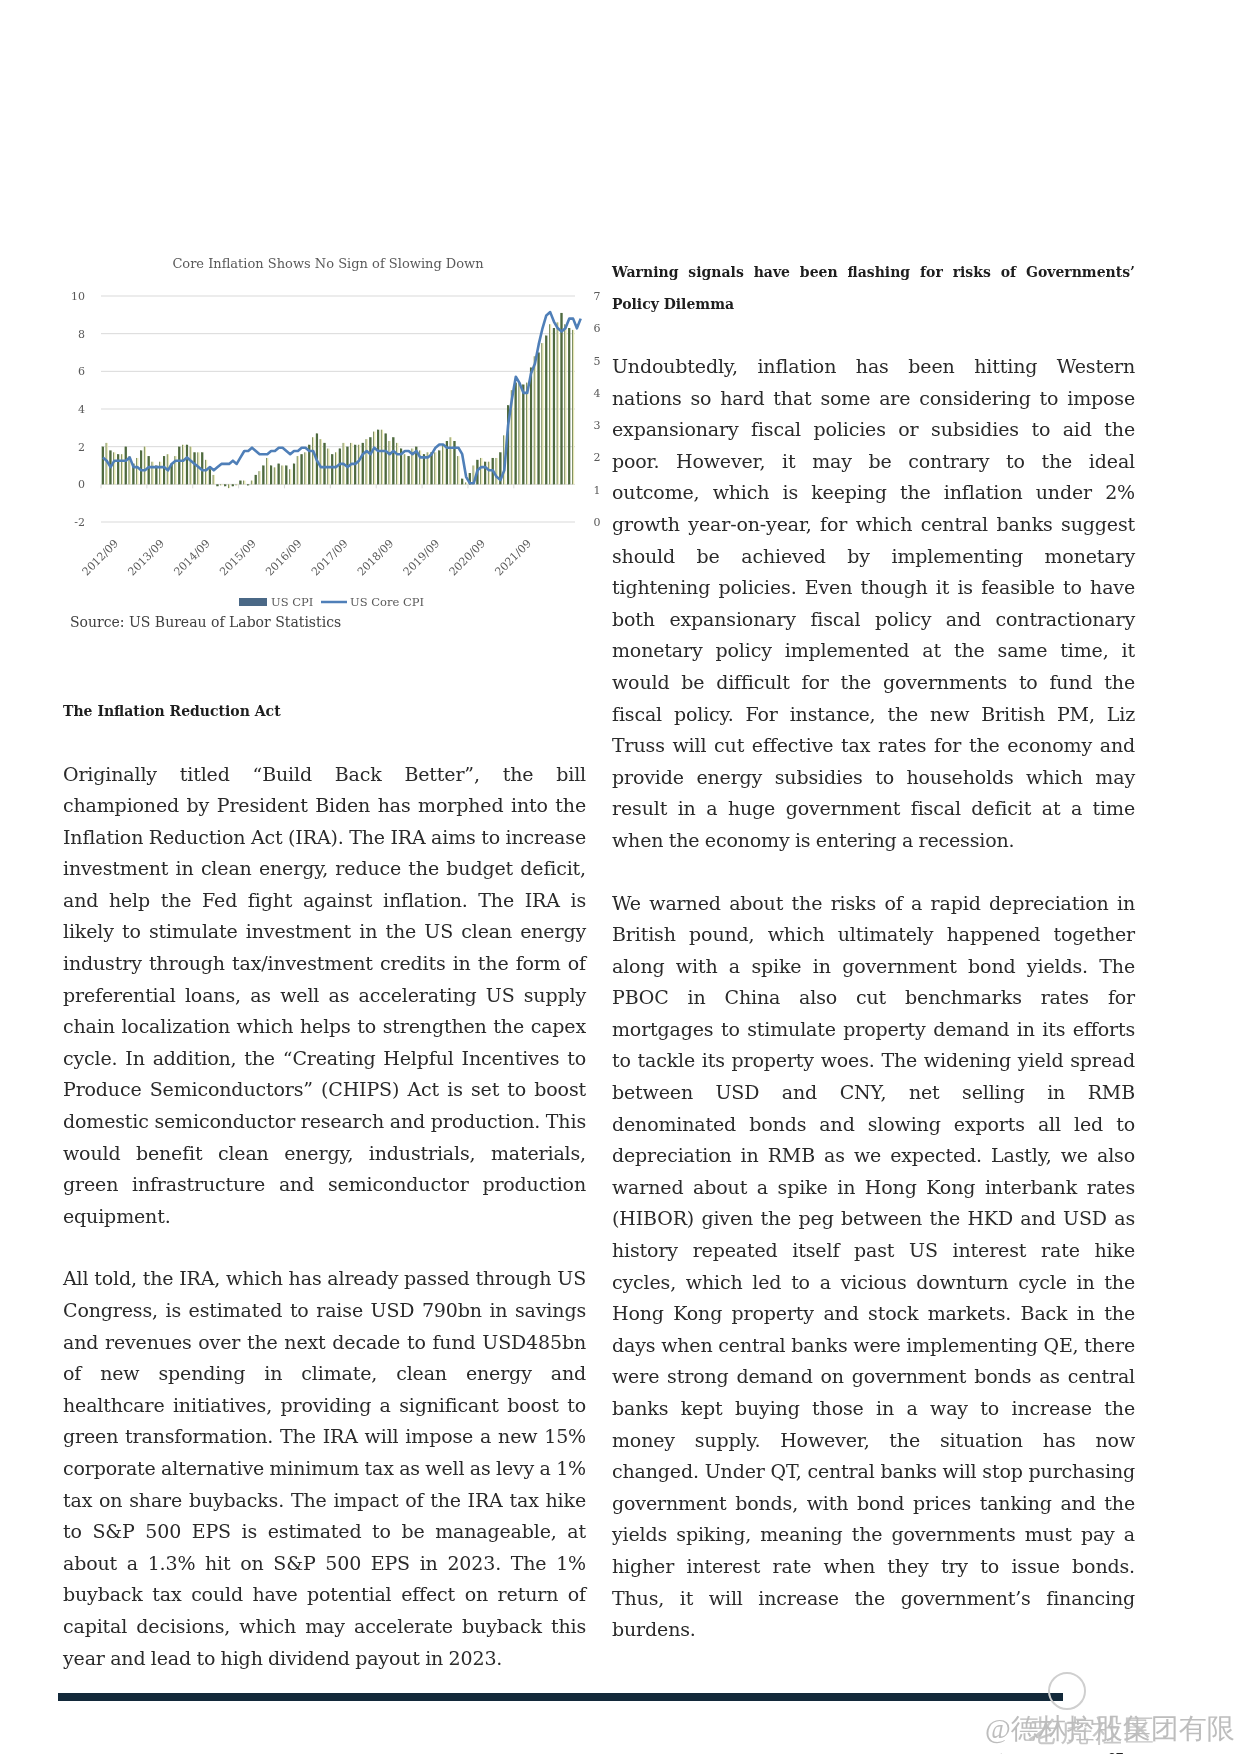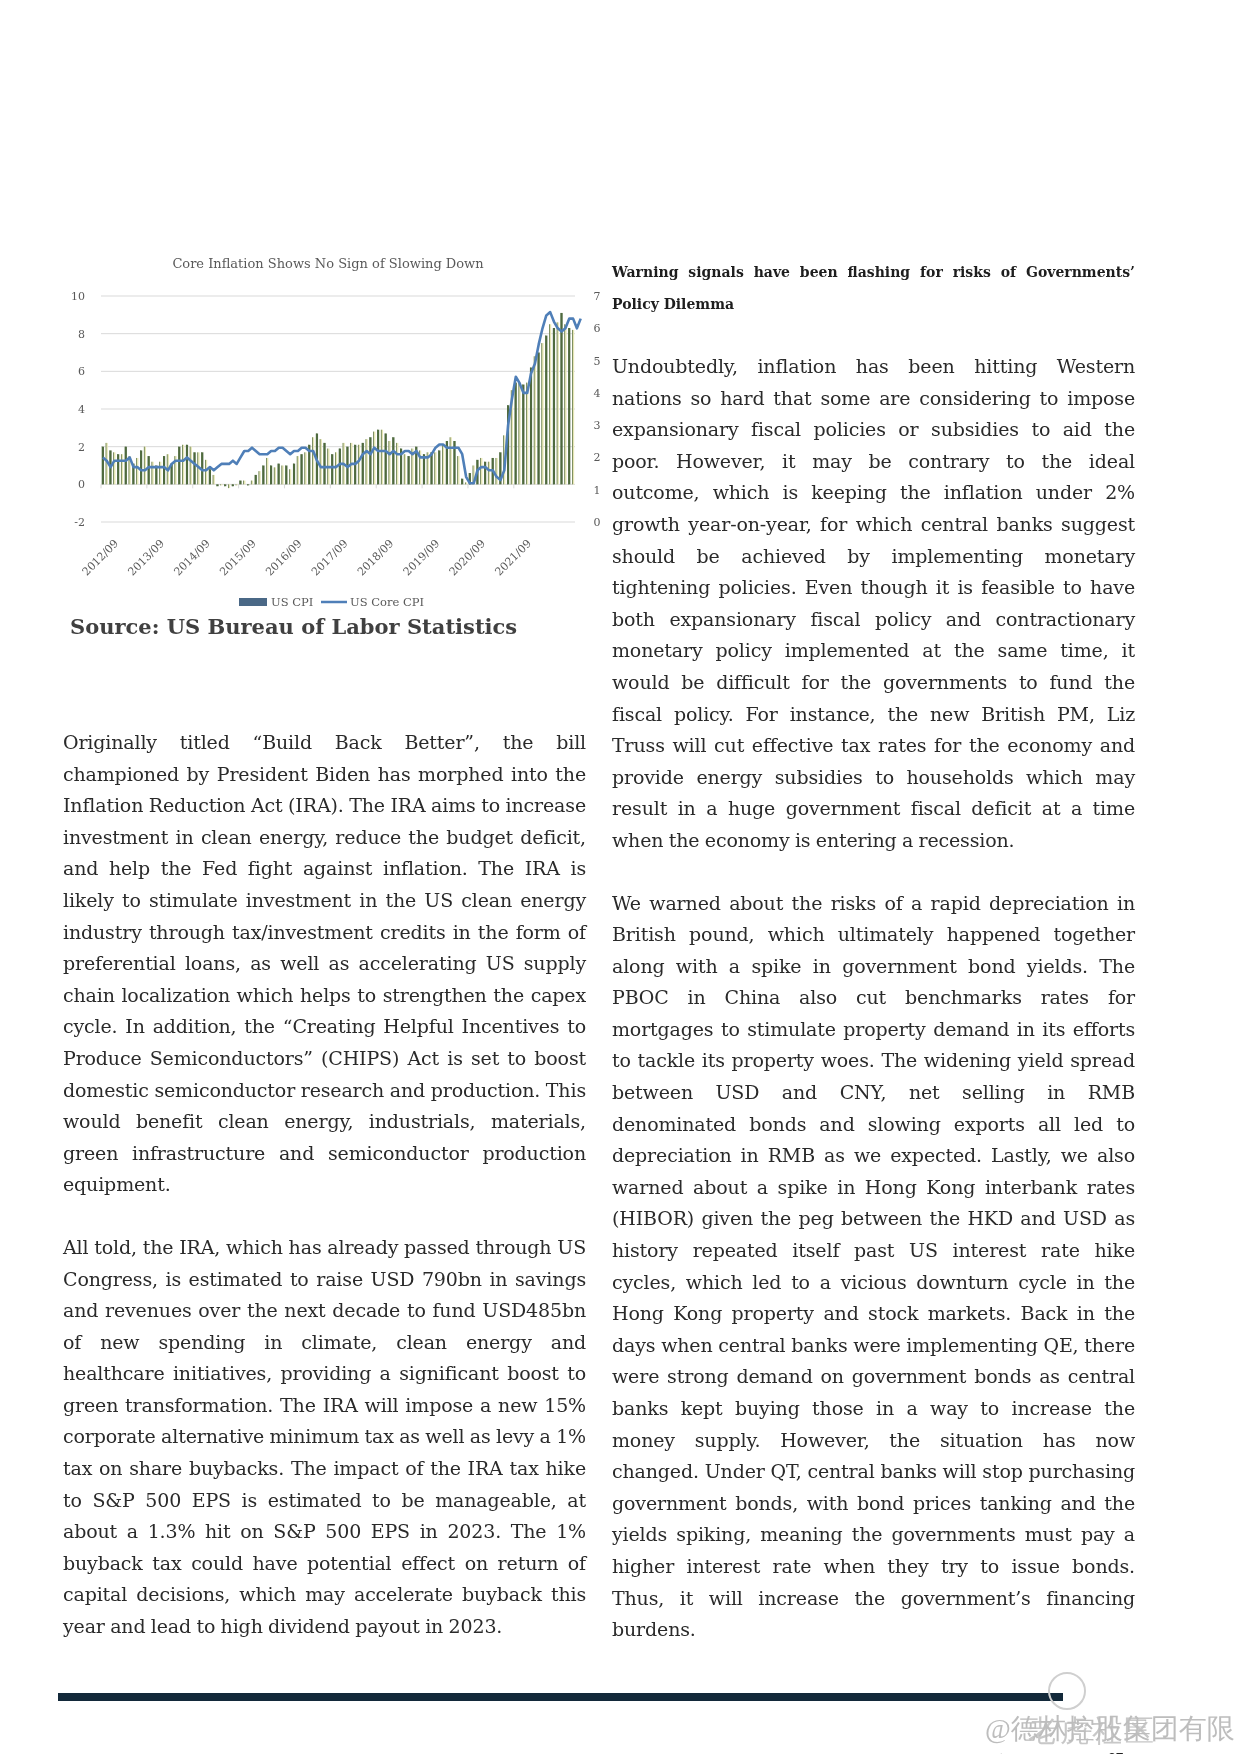--- a/index.html
+++ b/index.html
@@ -4,21 +4,21 @@
 <style>
   html, body { margin:0; padding:0; background:#ffffff; }
   body { width:1241px; height:1754px; position:relative; overflow:hidden; font-family:"DejaVu Serif","Liberation Serif",serif; color:#2a2a2a; }
   .col { position:absolute; width:523px; }
   .col-left { left:63px; }
   .col-right { left:612px; }
   .heading { font-weight:bold; font-size:14px; line-height:31.5px; color:#1e1e1e; margin:0; text-align:justify; text-align-last:left; }
   .para { font-size:19px; line-height:31.6px; margin:0; text-align:justify; text-align-last:left; letter-spacing:-0.15px; word-spacing:-0.5px; }
   .chart-wrap { position:absolute; left:63px; top:252px; width:560px; height:390px; }
   .chart-title { position:absolute; left:0; width:530px; top:4px; text-align:center; font-size:13px; color:#595959; }
-  .source { position:absolute; left:70px; top:614px; font-size:21px; color:#404040;font-weight:bold; }
+  .source { position:absolute; left:70px; top:614px; font-size:14px; color:#404040; }
   .footer-bar { position:absolute; left:58px; top:1693px; width:1005px; height:8px; background:#13293a; }
   .page-num { position:absolute; left:1108px; top:1706px; font-family:"Liberation Sans",sans-serif; font-size:14px; color:#222;margin-top:44px; }
   .wm1 { position:absolute; left:1048px; top:1670px; font-family:"DejaVu Sans",sans-serif; font-size:30px; color:#c8c8c8; letter-spacing:2px; }
   .wm-circle { position:absolute; left:1048px; top:1672px; width:34px; height:34px; border:2px solid #cfcfcf; border-radius:50%; }
   .wm2 { position:absolute; left:985px; top:1710px; font-family:Liberation Serif, serif; font-size:28px; color:#bdbdbd; }
   svg text { font-family:"DejaVu Serif","Liberation Serif",serif; }
 </style>
 </head>
 <body>
 
@@ -318,20 +318,21 @@
       <polyline points="39.9,175.4 43.7,178.7 47.6,185.1 51.4,178.7 55.2,178.7 59.0,178.7 62.8,178.7 66.7,175.4 70.5,185.1 74.3,185.1 78.1,188.3 82.0,188.3 85.8,185.1 89.6,185.1 93.4,185.1 97.3,185.1 101.1,185.1 104.9,188.3 108.7,181.9 112.5,178.7 116.4,178.7 120.2,178.7 124.0,175.4 127.8,178.7 131.7,181.9 135.5,185.1 139.3,188.3 143.1,188.3 146.9,185.1 150.8,188.3 154.6,185.1 158.4,181.9 162.2,181.9 166.1,181.9 169.9,178.7 173.7,181.9 177.5,175.4 181.3,169.0 185.2,169.0 189.0,165.7 192.8,169.0 196.6,172.2 200.5,172.2 204.3,172.2 208.1,169.0 211.9,169.0 215.8,165.7 219.6,165.7 223.4,169.0 227.2,172.2 231.0,169.0 234.9,169.0 238.7,165.7 242.5,165.7 246.3,169.0 250.2,169.0 254.0,178.7 257.8,185.1 261.6,185.1 265.4,185.1 269.3,185.1 273.1,185.1 276.9,181.9 280.7,181.9 284.6,185.1 288.4,181.9 292.2,181.9 296.0,178.7 299.8,172.2 303.7,169.0 307.5,172.2 311.3,165.7 315.1,169.0 319.0,169.0 322.8,169.0 326.6,172.2 330.4,169.0 334.3,172.2 338.1,172.2 341.9,169.0 345.7,169.0 349.5,172.2 353.4,169.0 357.2,175.4 361.0,175.4 364.8,175.4 368.7,172.2 372.5,165.7 376.3,162.5 380.1,162.5 383.9,165.7 387.8,165.7 391.6,165.7 395.4,165.7 399.2,172.2 403.1,194.8 406.9,201.3 410.7,201.3 414.5,188.3 418.3,185.1 422.2,185.1 426.0,188.3 429.8,188.3 433.6,194.8 437.5,198.0 441.3,188.3 445.1,143.1 448.9,117.3 452.8,94.7 456.6,101.2 460.4,110.9 464.2,110.9 468.0,91.5 471.9,81.8 475.7,62.4 479.5,46.3 483.3,33.4 487.2,30.1 491.0,39.8 494.8,46.3 498.6,49.5 502.4,46.3 506.3,36.6 510.1,36.6 513.9,46.3 517.7,36.6" fill="none" stroke="#4f7fb8" stroke-width="2.6" stroke-linejoin="round"></polyline>
       <rect x="176" y="316" width="28" height="8" fill="#4a6886"></rect>
       <text x="208" y="324" font-size="11.5" fill="#595959">US CPI</text>
       <line x1="258" x2="284" y1="320" y2="320" stroke="#4f7fb8" stroke-width="2.5"></line>
       <text x="287" y="324" font-size="11.5" fill="#595959">US Core CPI</text>
     </svg>
 </div>
 <div class="source">Source: US Bureau of Labor Statistics</div>
 
 <div class="col col-left" style="top:696px;">
+  <h2 class="heading">The Inflation Reduction Act</h2>
   <p class="para" style="margin-top:31px;">Originally titled “Build Back Better”, the bill championed by President Biden has morphed into the Inflation Reduction Act (IRA). The IRA aims to increase investment in clean energy, reduce the budget deficit, and help the Fed fight against inflation. The IRA is likely to stimulate investment in the US clean energy industry through tax/investment credits in the form of preferential loans, as well as accelerating US supply chain localization which helps to strengthen the capex cycle. In addition, the “Creating Helpful Incentives to Produce Semiconductors” (CHIPS) Act is set to boost domestic semiconductor research and production. This would benefit clean energy, industrials, materials, green infrastructure and semiconductor production equipment.</p>
   <p class="para" style="margin-top:31px;">All told, the IRA, which has already passed through US Congress, is estimated to raise USD 790bn in savings and revenues over the next decade to fund USD485bn of new spending in climate, clean energy and healthcare initiatives, providing a significant boost to green transformation. The IRA will impose a new 15% corporate alternative minimum tax as well as levy a 1% tax on share buybacks. The impact of the IRA tax hike to S&amp;P 500 EPS is estimated to be manageable, at about a 1.3% hit on S&amp;P 500 EPS in 2023. The 1% buyback tax could have potential effect on return of capital decisions, which may accelerate buyback this year and lead to high dividend payout in 2023.</p>
 </div>
 
 <div class="col col-right" style="top:257px;">
   <h2 class="heading">Warning signals have been flashing for risks of Governments’ Policy Dilemma</h2>
   <p class="para" style="margin-top:31px;">Undoubtedly, inflation has been hitting Western nations so hard that some are considering to impose expansionary fiscal policies or subsidies to aid the poor. However, it may be contrary to the ideal outcome, which is keeping the inflation under 2% growth year-on-year, for which central banks suggest should be achieved by implementing monetary tightening policies. Even though it is feasible to have both expansionary fiscal policy and contractionary monetary policy implemented at the same time, it would be difficult for the governments to fund the fiscal policy. For instance, the new British PM, Liz Truss will cut effective tax rates for the economy and provide energy subsidies to households which may result in a huge government fiscal deficit at a time when the economy is entering a recession.</p>
   <p class="para" style="margin-top:31px;">We warned about the risks of a rapid depreciation in British pound, which ultimately happened together along with a spike in government bond yields. The PBOC in China also cut benchmarks rates for mortgages to stimulate property demand in its efforts to tackle its property woes. The widening yield spread between USD and CNY, net selling in RMB denominated bonds and slowing exports all led to depreciation in RMB as we expected. Lastly, we also warned about a spike in Hong Kong interbank rates (HIBOR) given the peg between the HKD and USD as history repeated itself past US interest rate hike cycles, which led to a vicious downturn cycle in the Hong Kong property and stock markets. Back in the days when central banks were implementing QE, there were strong demand on government bonds as central banks kept buying those in a way to increase the money supply. However, the situation has now changed. Under QT, central banks will stop purchasing government bonds, with bond prices tanking and the yields spiking, meaning the governments must pay a higher interest rate when they try to issue bonds. Thus, it will increase the government’s financing burdens.</p>
 </div>
 

